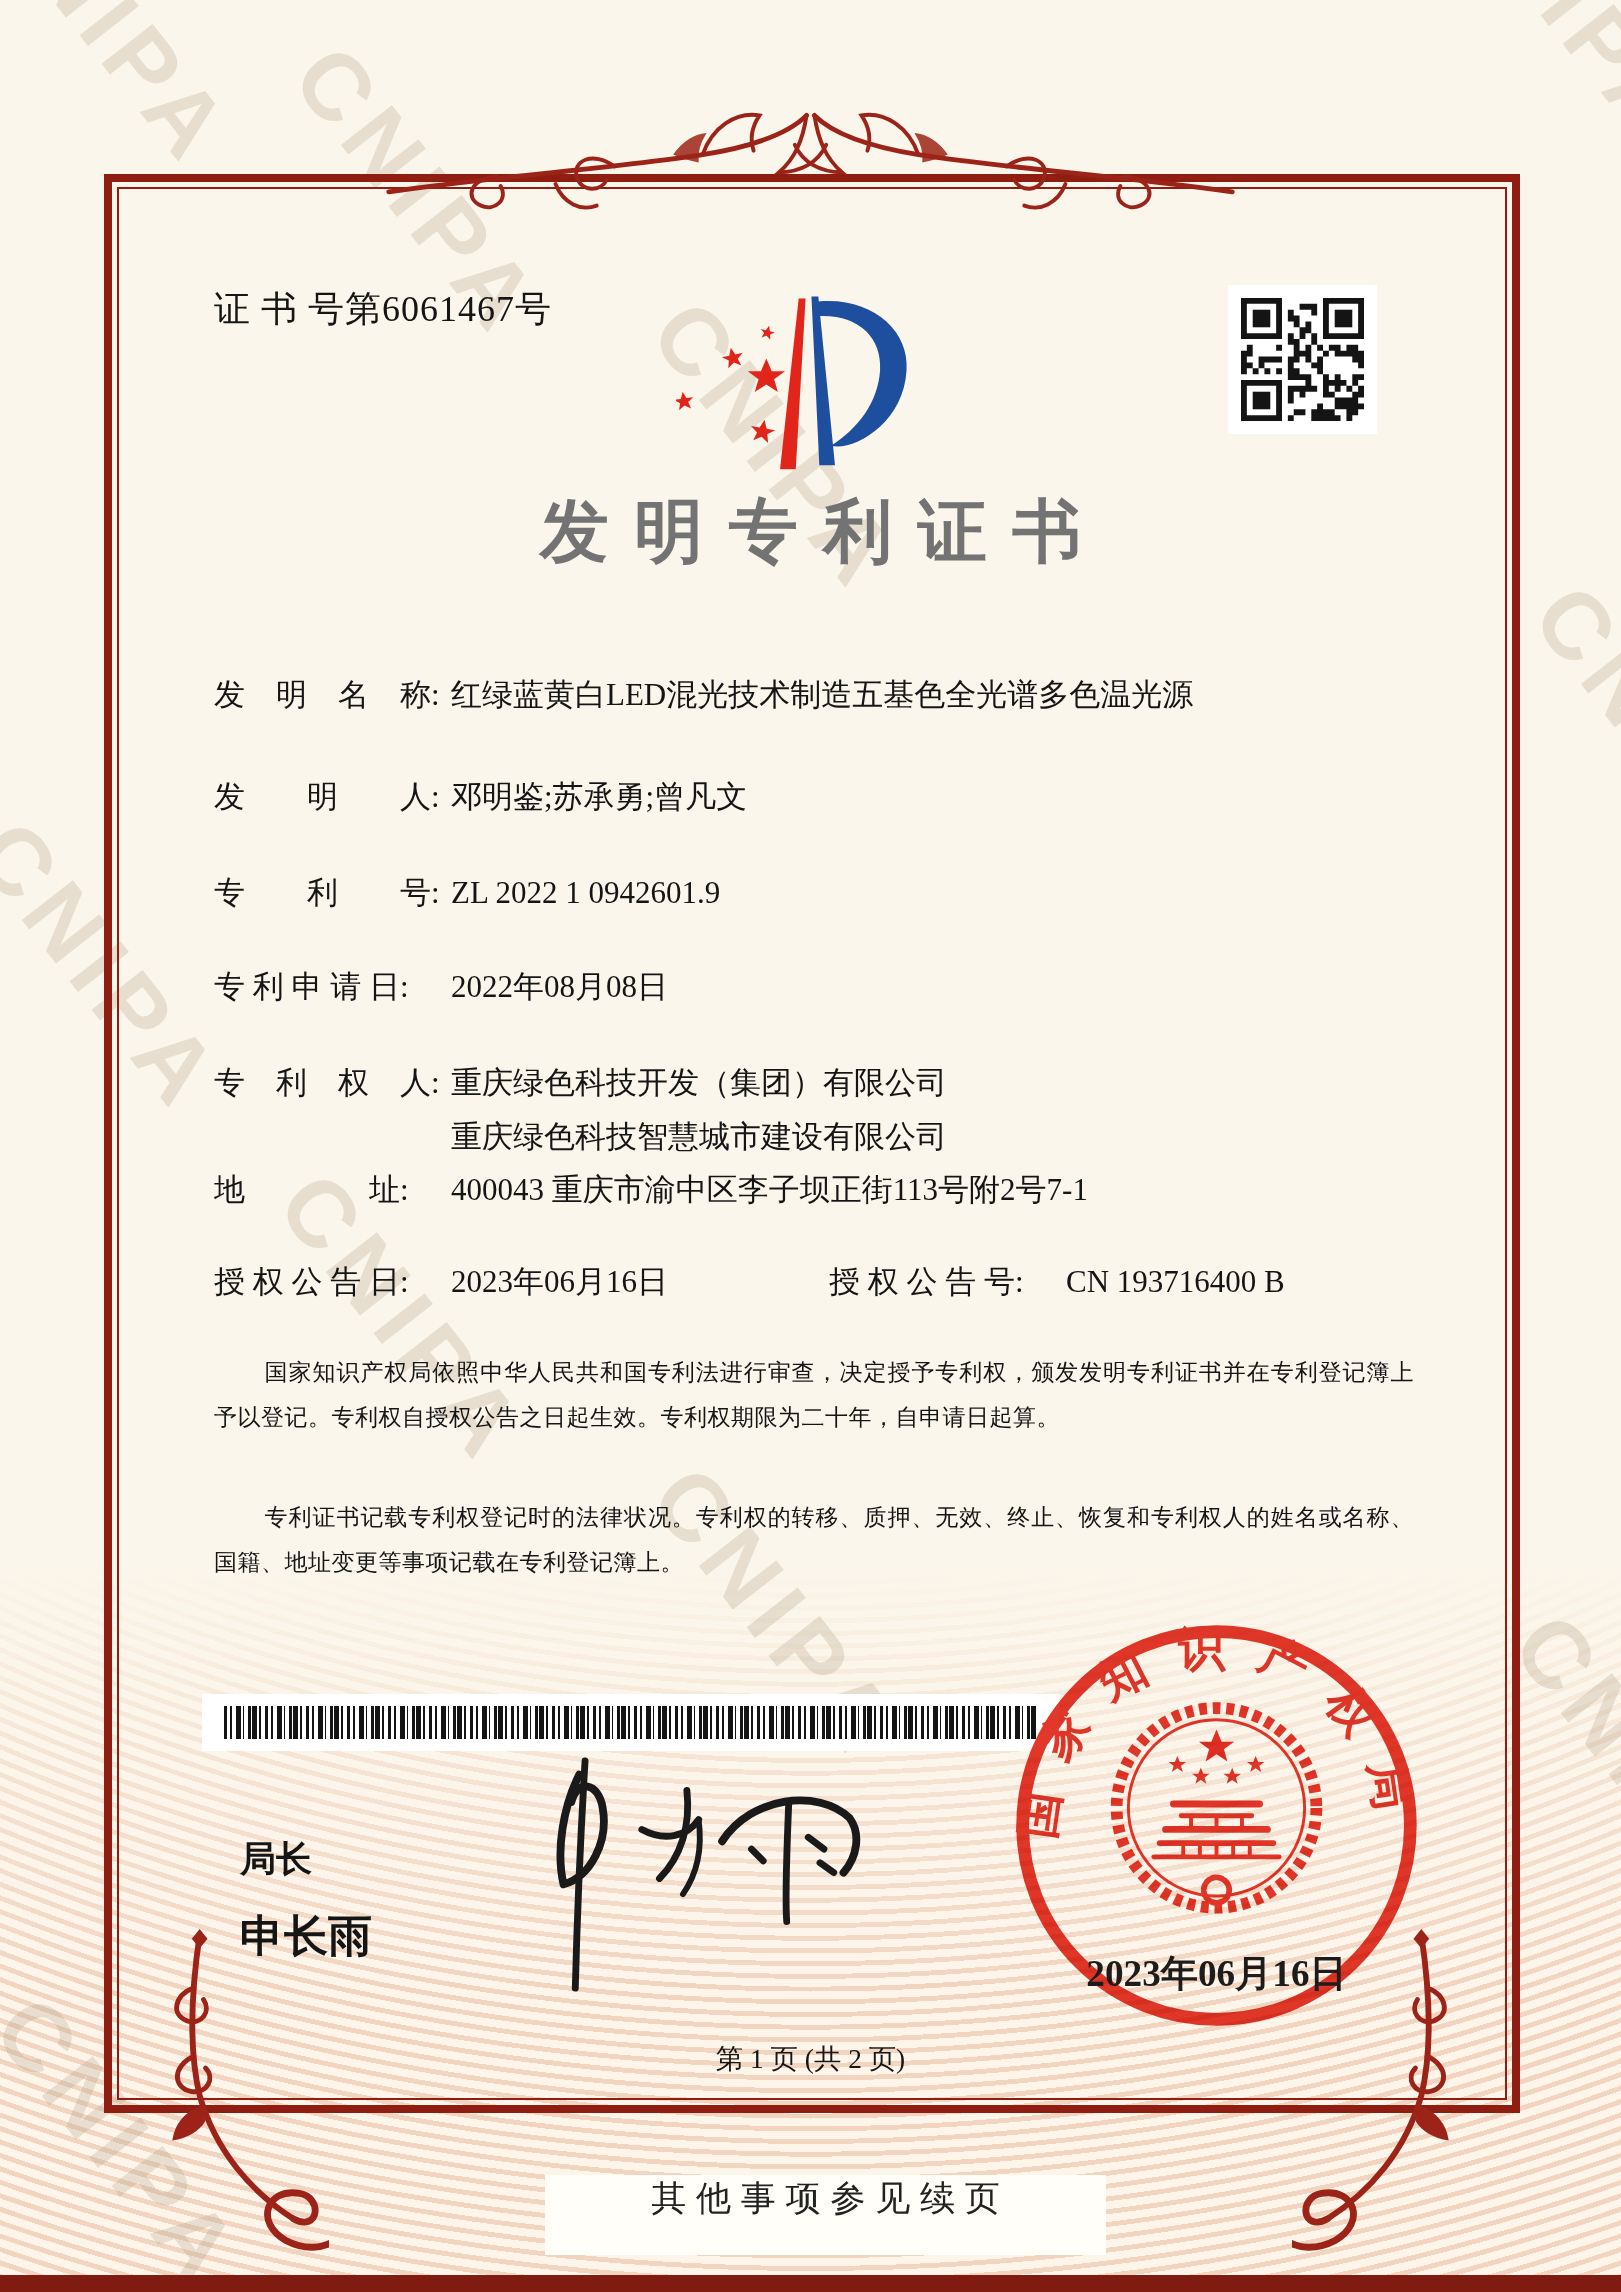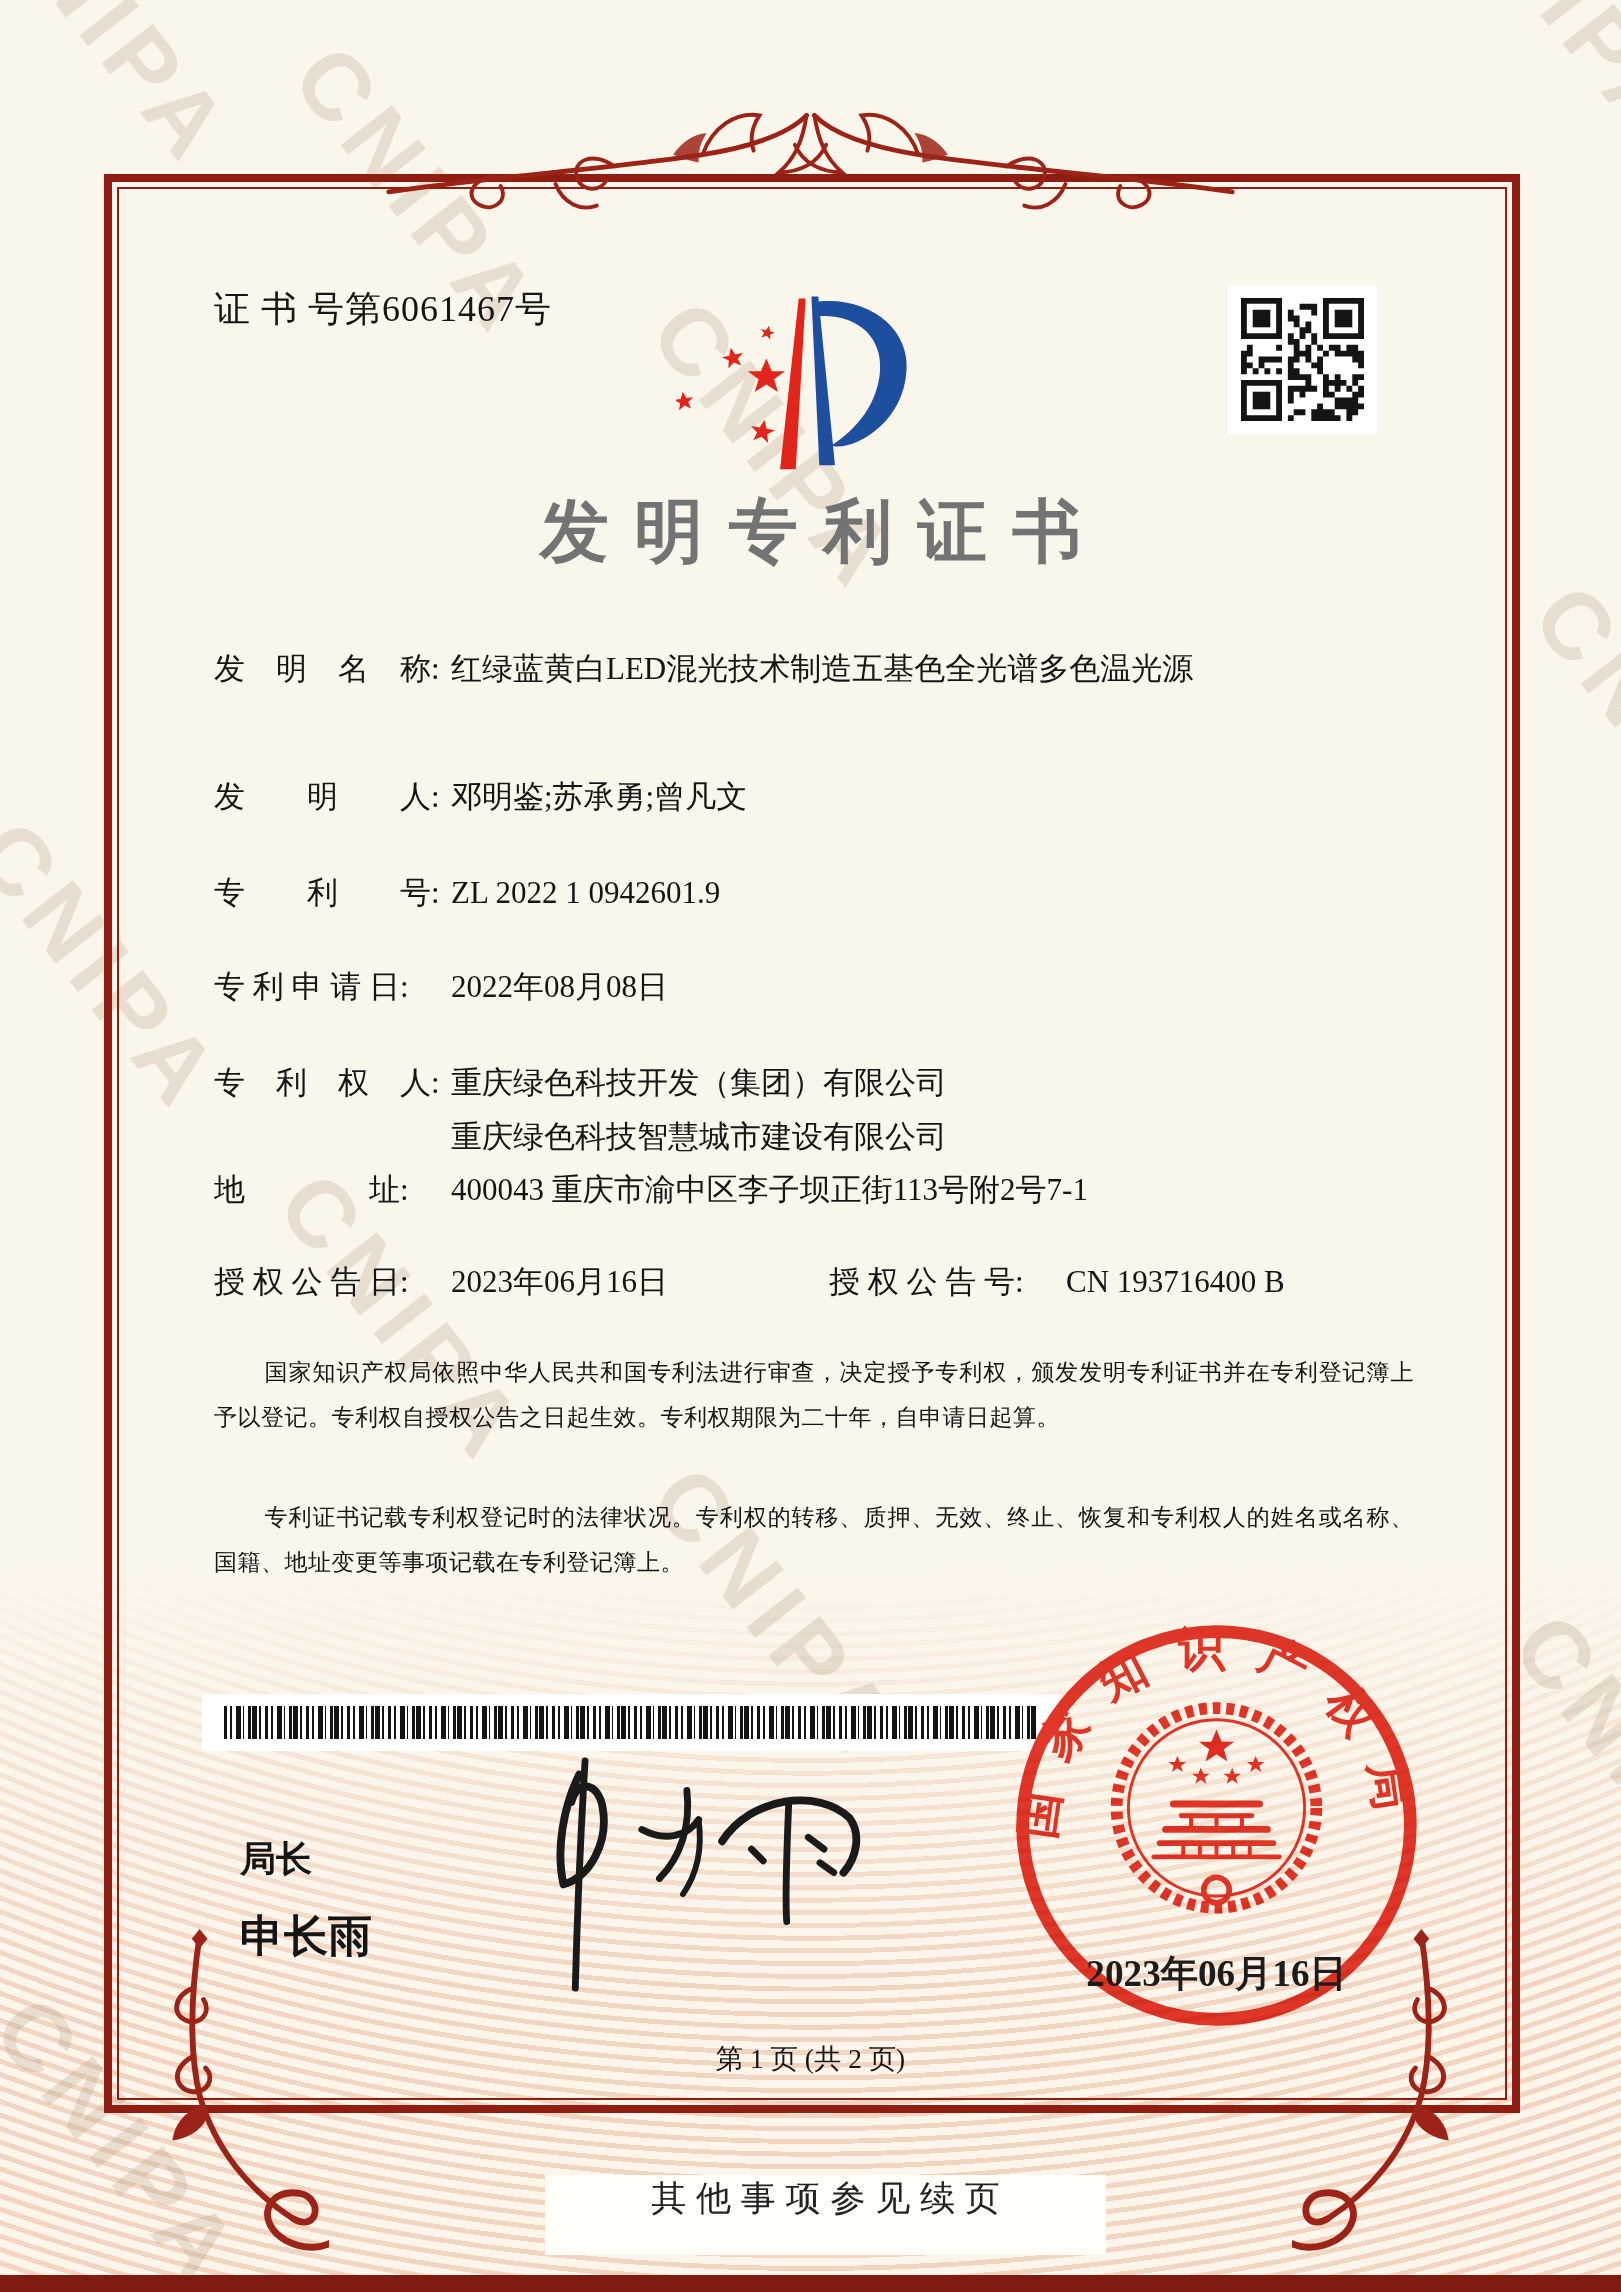--- a/index.html
+++ b/index.html
@@ -153,21 +153,21 @@
       <path d="M84,0h42v42h-42z M90,6v30h30v-30z" fill-rule="evenodd"></path>
       <rect x="96" y="12" width="18" height="18"></rect>
       <path d="M0,84h42v42h-42z M6,90v30h30v-30z" fill-rule="evenodd"></path>
       <rect x="12" y="96" width="18" height="18"></rect>
     </g>
   </svg>
 </div>
 
 <div class="abs doc-title">发明专利证书</div>
 
-<div class="row" style="top:648px">
+<div class="row" style="top:674px">
   <span class="lab">发　明　名　称:</span><span class="val">红绿蓝黄白LED混光技术制造五基色全光谱多色温光源</span>
 </div>
 <div class="row" style="top:776px">
   <span class="lab">发　　明　　人:</span><span class="val">邓明鉴;苏承勇;曾凡文</span>
 </div>
 <div class="row" style="top:872px">
   <span class="lab">专　　利　　号:</span><span class="val">ZL 2022 1 0942601.9</span>
 </div>
 <div class="row" style="top:966px">
   <span class="lab">专 利 申 请 日:</span><span class="val">2022年08月08日</span>

